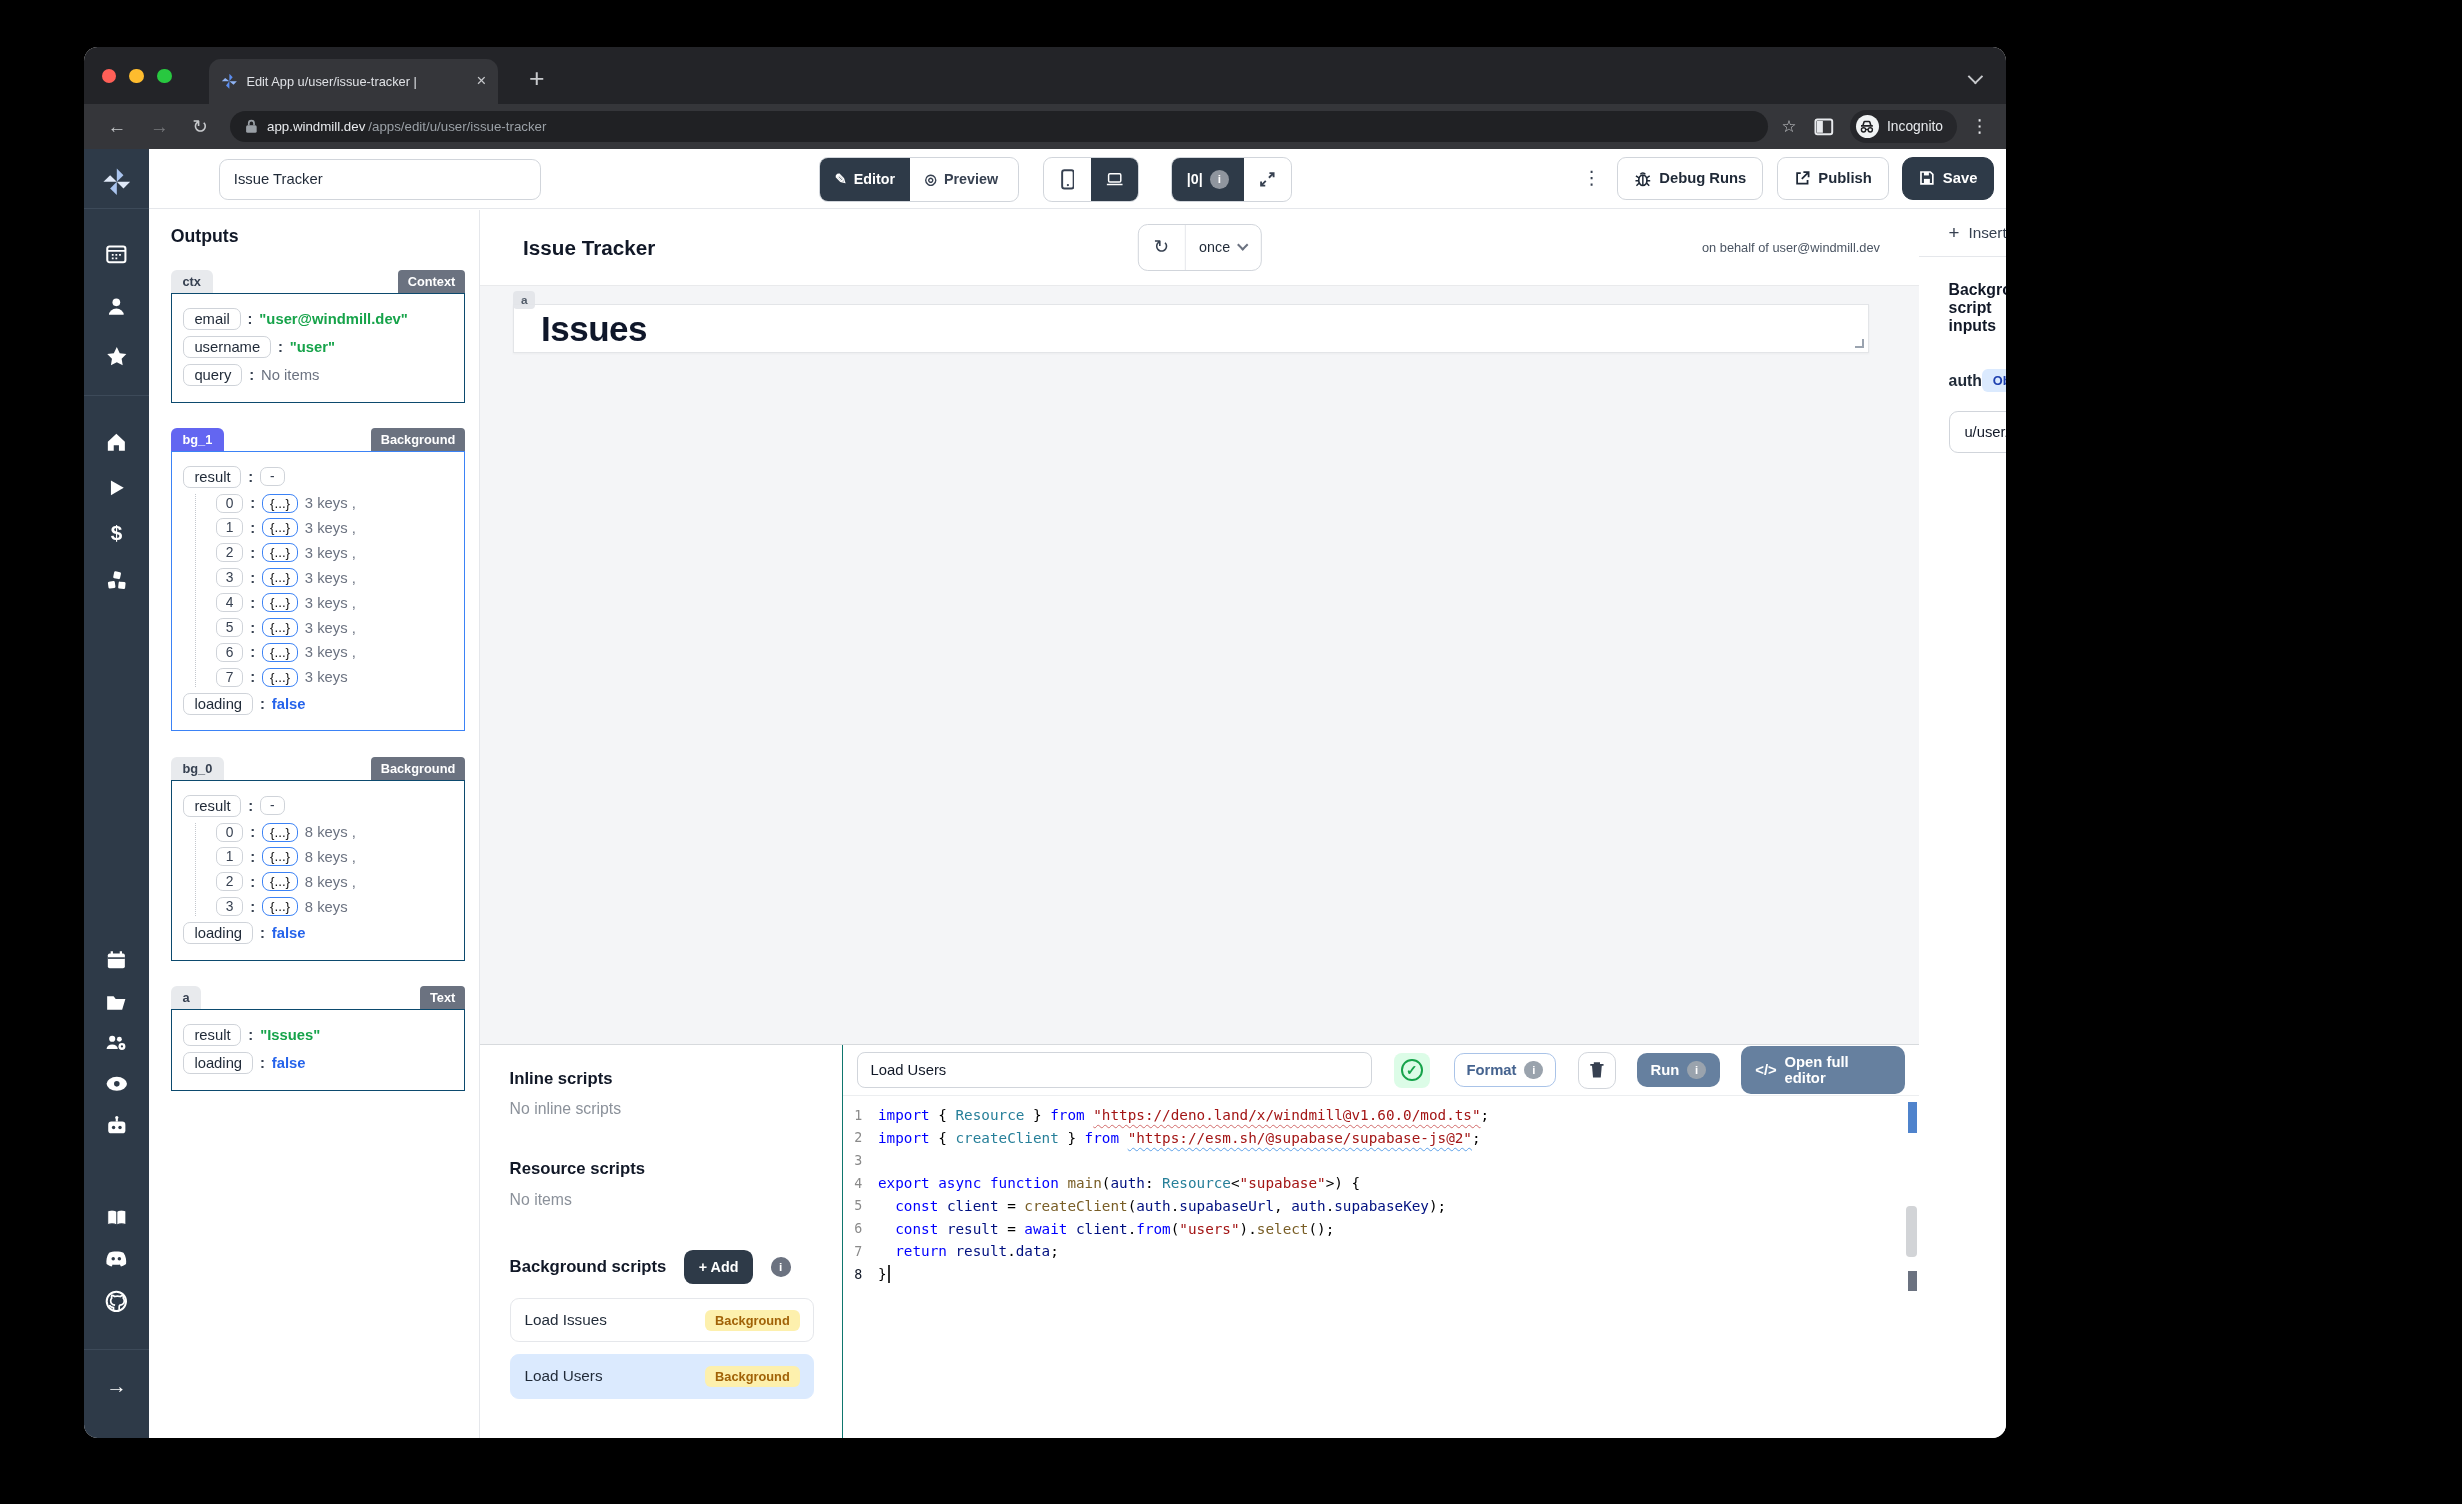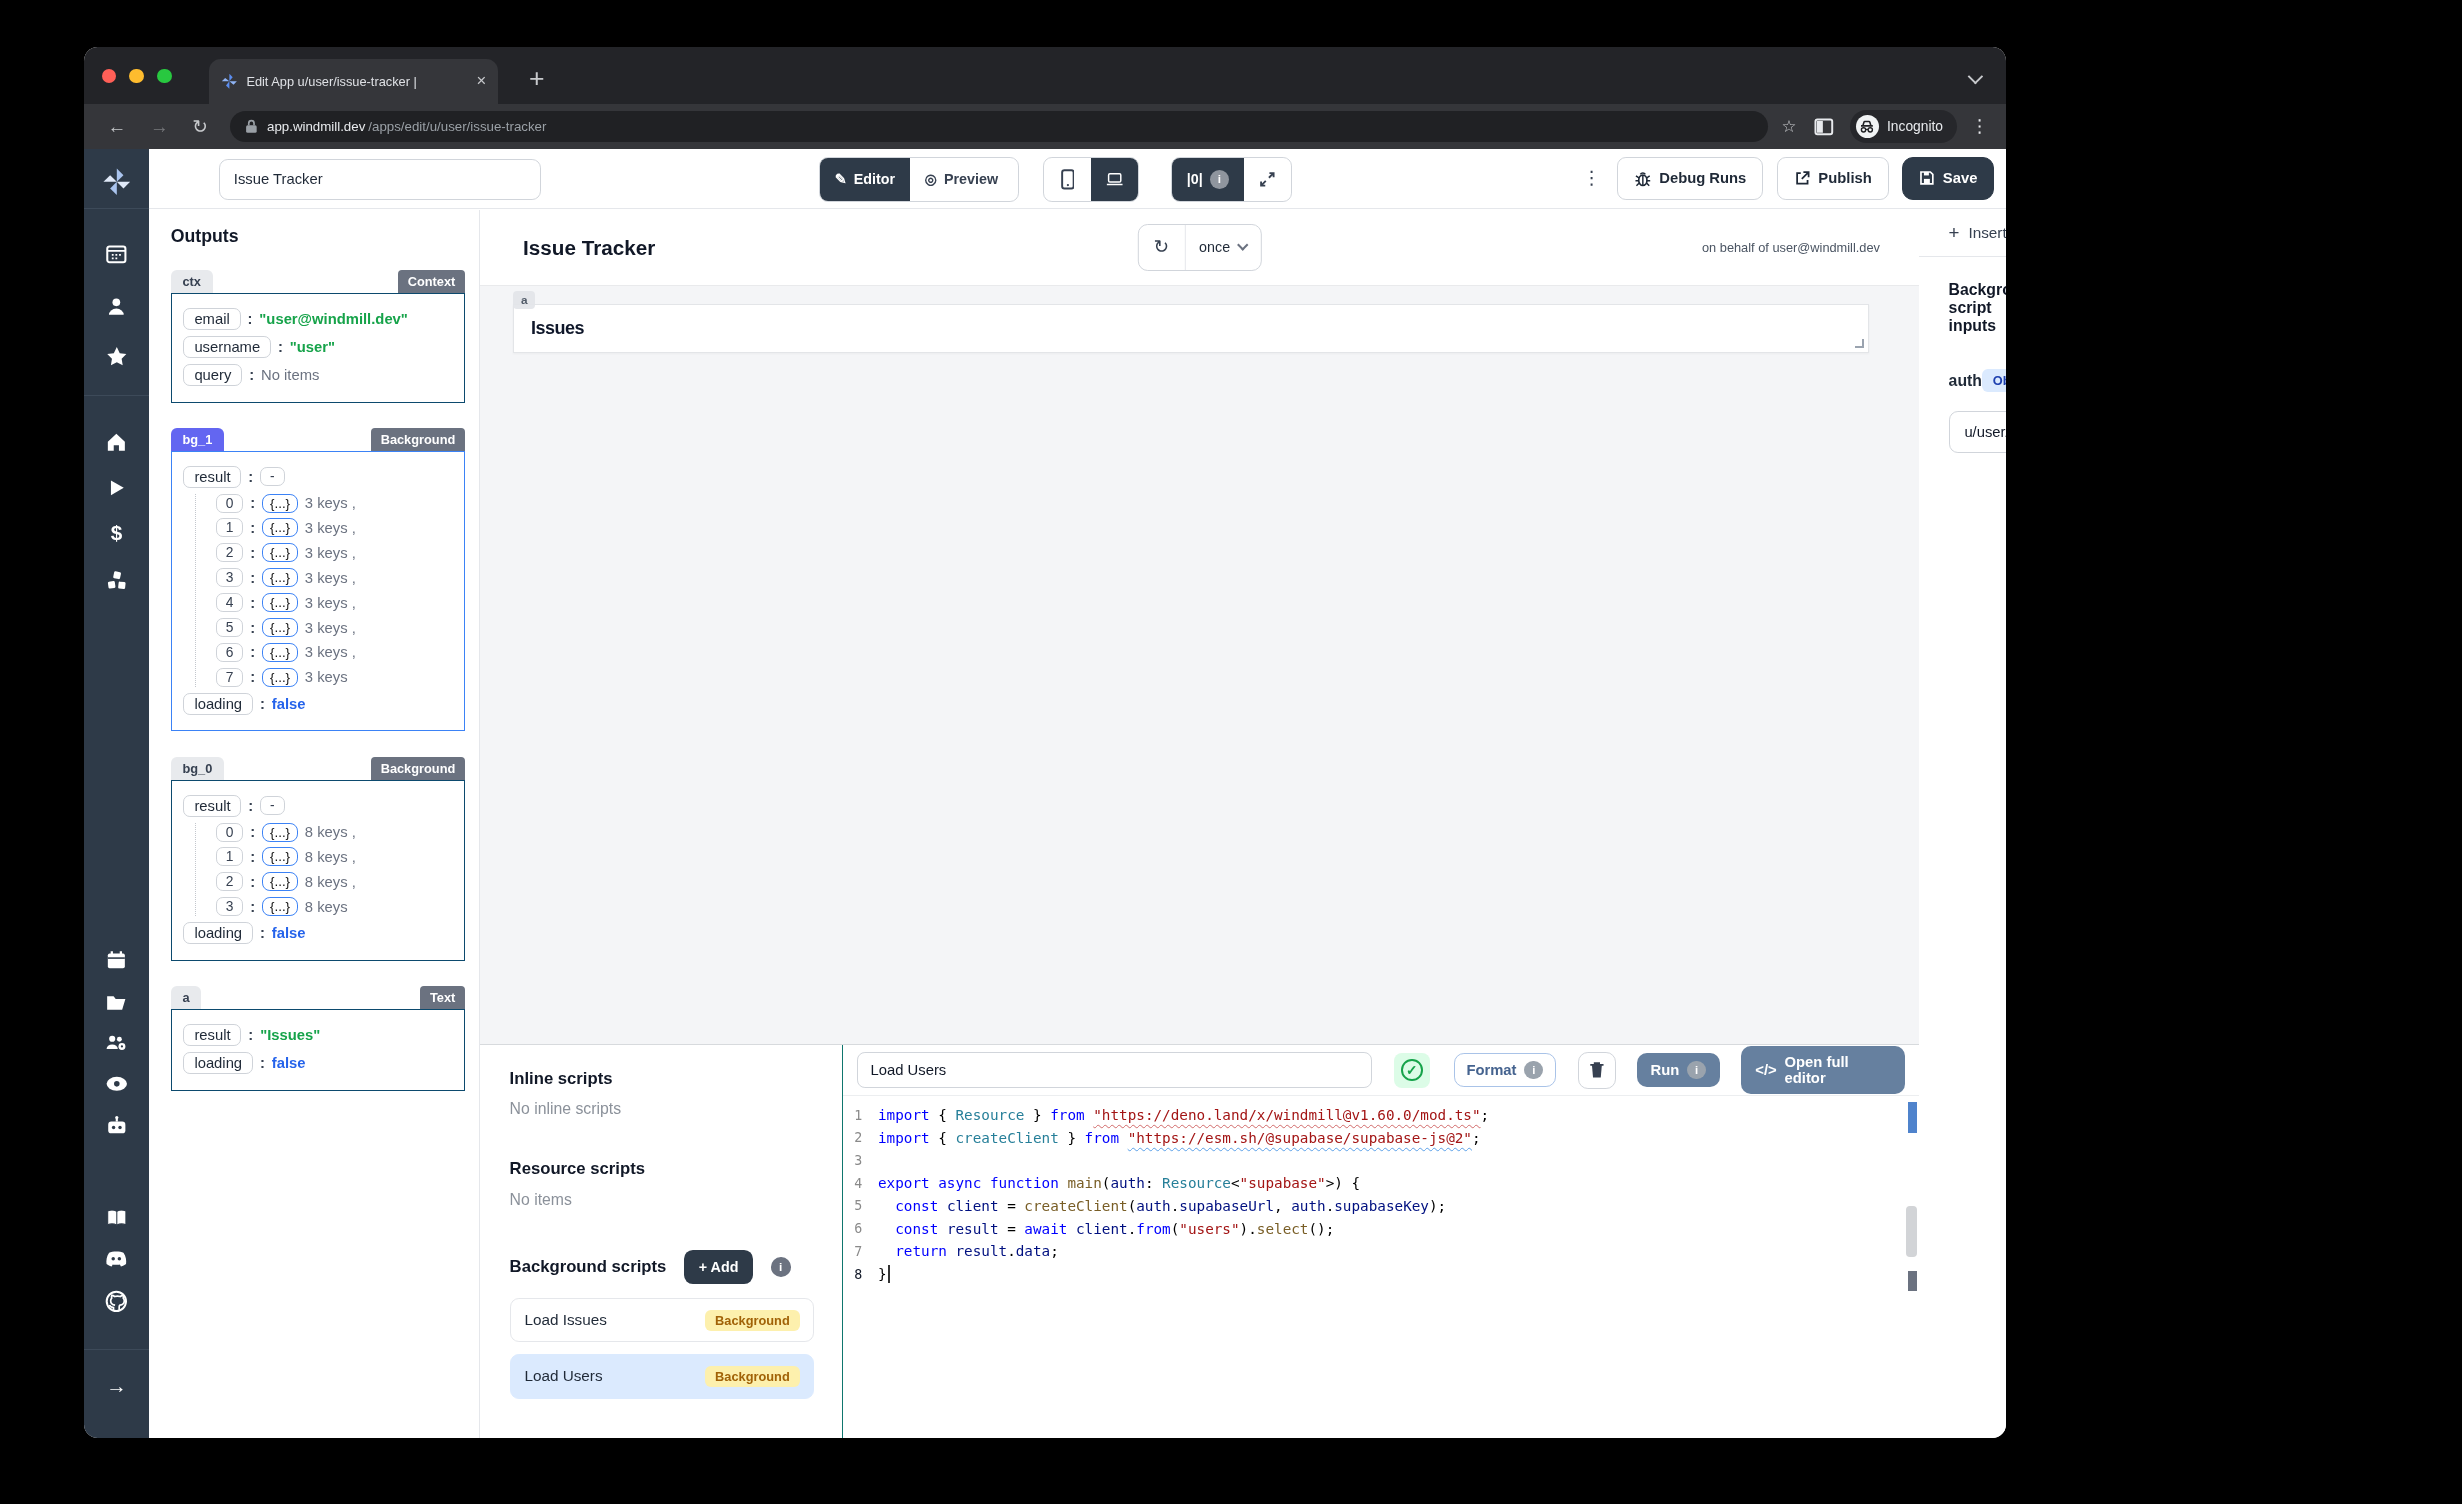--- a/index.html
+++ b/index.html
@@ -101,21 +101,21 @@
   .split .rf { width:47px; display:flex; align-items:center; justify-content:center;
                border-right:1px solid #e5e7eb; font-size:18.7px; color:#374151; }
   .split .md { display:flex; align-items:center; gap:8.9px; padding:0 13.8px; font-size:14.3px; color:#1f2937; }
   .chev { width:7.9px; height:7.9px; border-right:2px solid #6b7280; border-bottom:2px solid #6b7280;
           transform:rotate(45deg); margin-top:-3.9px; }
   .behalf { position:absolute; right:39px; top:29.6px; font-size:12.8px; color:#4b5563; }
   .comp { position:absolute; left:33px; top:94px; width:1356px; height:49px; background:#fff;
           border:1px solid #e3e5e8; box-shadow:0 1px 2px rgba(0,0,0,.04); display:flex; align-items:center; }
   .comp-tag { position:absolute; left:-1px; top:-13.8px; background:#e4e6ea; border-radius:3.9px;
               font-size:11.8px; font-weight:bold; color:#4b5563; padding:2px 7.9px; opacity:.95; }
-  .comp h3 { font-size:18px; color:#0f172a; margin-left:17px; letter-spacing:-0.5px; }
+  .comp h3 { font-size:35px; color:#0f172a; margin-left:27px; letter-spacing:-0.5px; }
   .resize { position:absolute; right:3.9px; bottom:3.9px; width:8.9px; height:8.9px;
             border-right:2px solid #9aa3af; border-bottom:2px solid #9aa3af; }
 
   
   .bpanel { position:absolute; left:396px; top:997px; width:1439px; bottom:0; background:#fff;
             border-top:1px solid #d7dadd; display:flex; }
   .bleft { width:363px; border-right:1px solid #0f766e; padding:23.6px 27.6px 0 29.6px; }
   .bleft h4 { font-size:16.7px; color:#111827; }
   .empty { font-size:15.8px; color:#8b919a; margin:11.8px 0 41px; }
   .bs-row { display:flex; align-items:center; gap:17.7px; margin-top:3.9px; }

